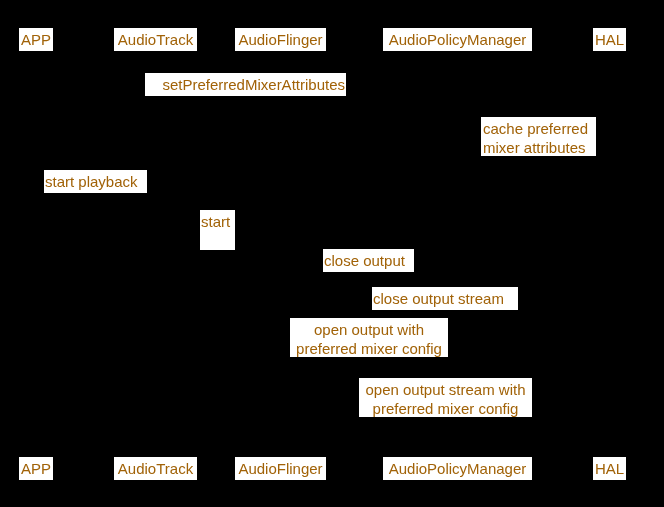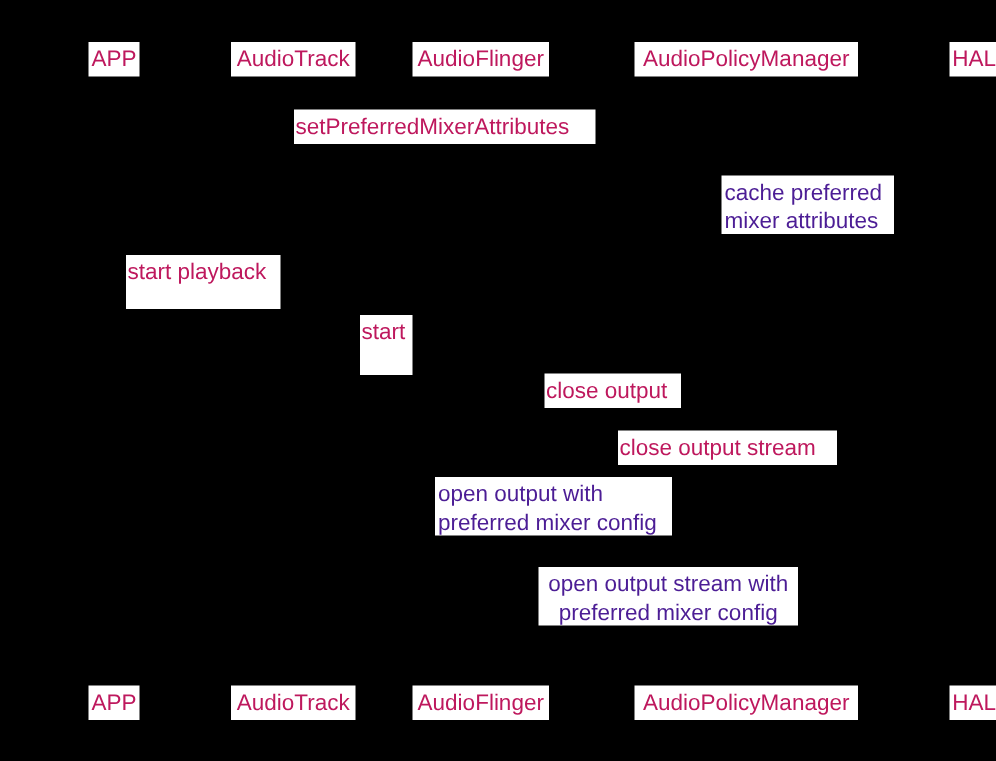--- a/index.html
+++ b/index.html
@@ -23,41 +23,40 @@
     background: #000000;
   }
   .arrow-line {
     position: absolute;
     height: 1px;
     background: #000000;
   }
   .label-box {
     position: absolute;
     background: #ffffff;
-    color: #be185d;
+    color: #a16207;
     font-size: 15px;
     line-height: 19px;
     white-space: pre;
     box-sizing: border-box;
     padding: 2px 1px 2px 1px;
-    margin-left: 40px;
   }
   .participant {
     text-align: center;
   }
   .msg-left {
     text-align: left;
   }
   .msg-center {
     text-align: center;
   }
   .note-box {
     position: absolute;
     background: #ffffff;
-    color: #4c1d95;
+    color: #a16207;
     font-size: 15px;
     line-height: 19px;
     text-align: left;
     box-sizing: border-box;
     padding: 2px 2px 2px 2px;
     white-space: pre-line;
   }
 </style>
 </head>
 <body>
@@ -77,34 +76,34 @@
   <div class="arrow-line" style="left:457px; top:311px; width:152px;"></div>
   <div class="arrow-line" style="left:280px; top:358px; width:177px;"></div>
   <div class="arrow-line" style="left:457px; top:415px; width:152px;"></div>
 
   <div class="label-box participant" style="left:19px; top:28px; width:34px; height:23px;">APP</div>
   <div class="label-box participant" style="left:114px; top:28px; width:83px; height:23px;">AudioTrack</div>
   <div class="label-box participant" style="left:235px; top:28px; width:91px; height:23px;">AudioFlinger</div>
   <div class="label-box participant" style="left:383px; top:28px; width:149px; height:23px;">AudioPolicyManager</div>
   <div class="label-box participant" style="left:593px; top:28px; width:33px; height:23px;">HAL</div>
 
-  <div class="label-box msg-left" style="left:156px; top:73px; width:201px; height:23px;">setPreferredMixerAttributes</div>
+  <div class="label-box msg-left" style="left:145px; top:73px; width:201px; height:23px;text-align:right;">setPreferredMixerAttributes</div>
 
   <div class="note-box" style="left:481px; top:117px; width:115px; height:39px;">cache preferred
 mixer attributes</div>
 
-  <div class="label-box msg-left" style="left:44px; top:170px; width:103px; height:36px;">start playback</div>
+  <div class="label-box msg-left" style="left:44px; top:170px; width:103px; height:23px;">start playback</div>
 
   <div class="label-box msg-left" style="left:200px; top:210px; width:35px; height:40px;">start</div>
 
   <div class="label-box msg-left" style="left:372px; top:287px; width:146px; height:23px;">close output stream</div>
 
   <div class="label-box msg-left" style="left:323px; top:249px; width:91px; height:23px;">close output</div>
 
-  <div class="note-box msg-center" style="left:290px; top:318px; width:158px; height:39px; text-align:left;">open output with
+  <div class="note-box msg-center" style="left:290px; top:318px; width:158px; height:39px; text-align:center;">open output with
 preferred mixer config</div>
 
   <div class="note-box msg-center" style="left:359px; top:378px; width:173px; height:39px; text-align:center;">open output stream with
 preferred mixer config</div>
 
   <div class="label-box participant" style="left:19px; top:457px; width:34px; height:23px;">APP</div>
   <div class="label-box participant" style="left:114px; top:457px; width:83px; height:23px;">AudioTrack</div>
   <div class="label-box participant" style="left:235px; top:457px; width:91px; height:23px;">AudioFlinger</div>
   <div class="label-box participant" style="left:383px; top:457px; width:149px; height:23px;">AudioPolicyManager</div>
   <div class="label-box participant" style="left:593px; top:457px; width:33px; height:23px;">HAL</div>

